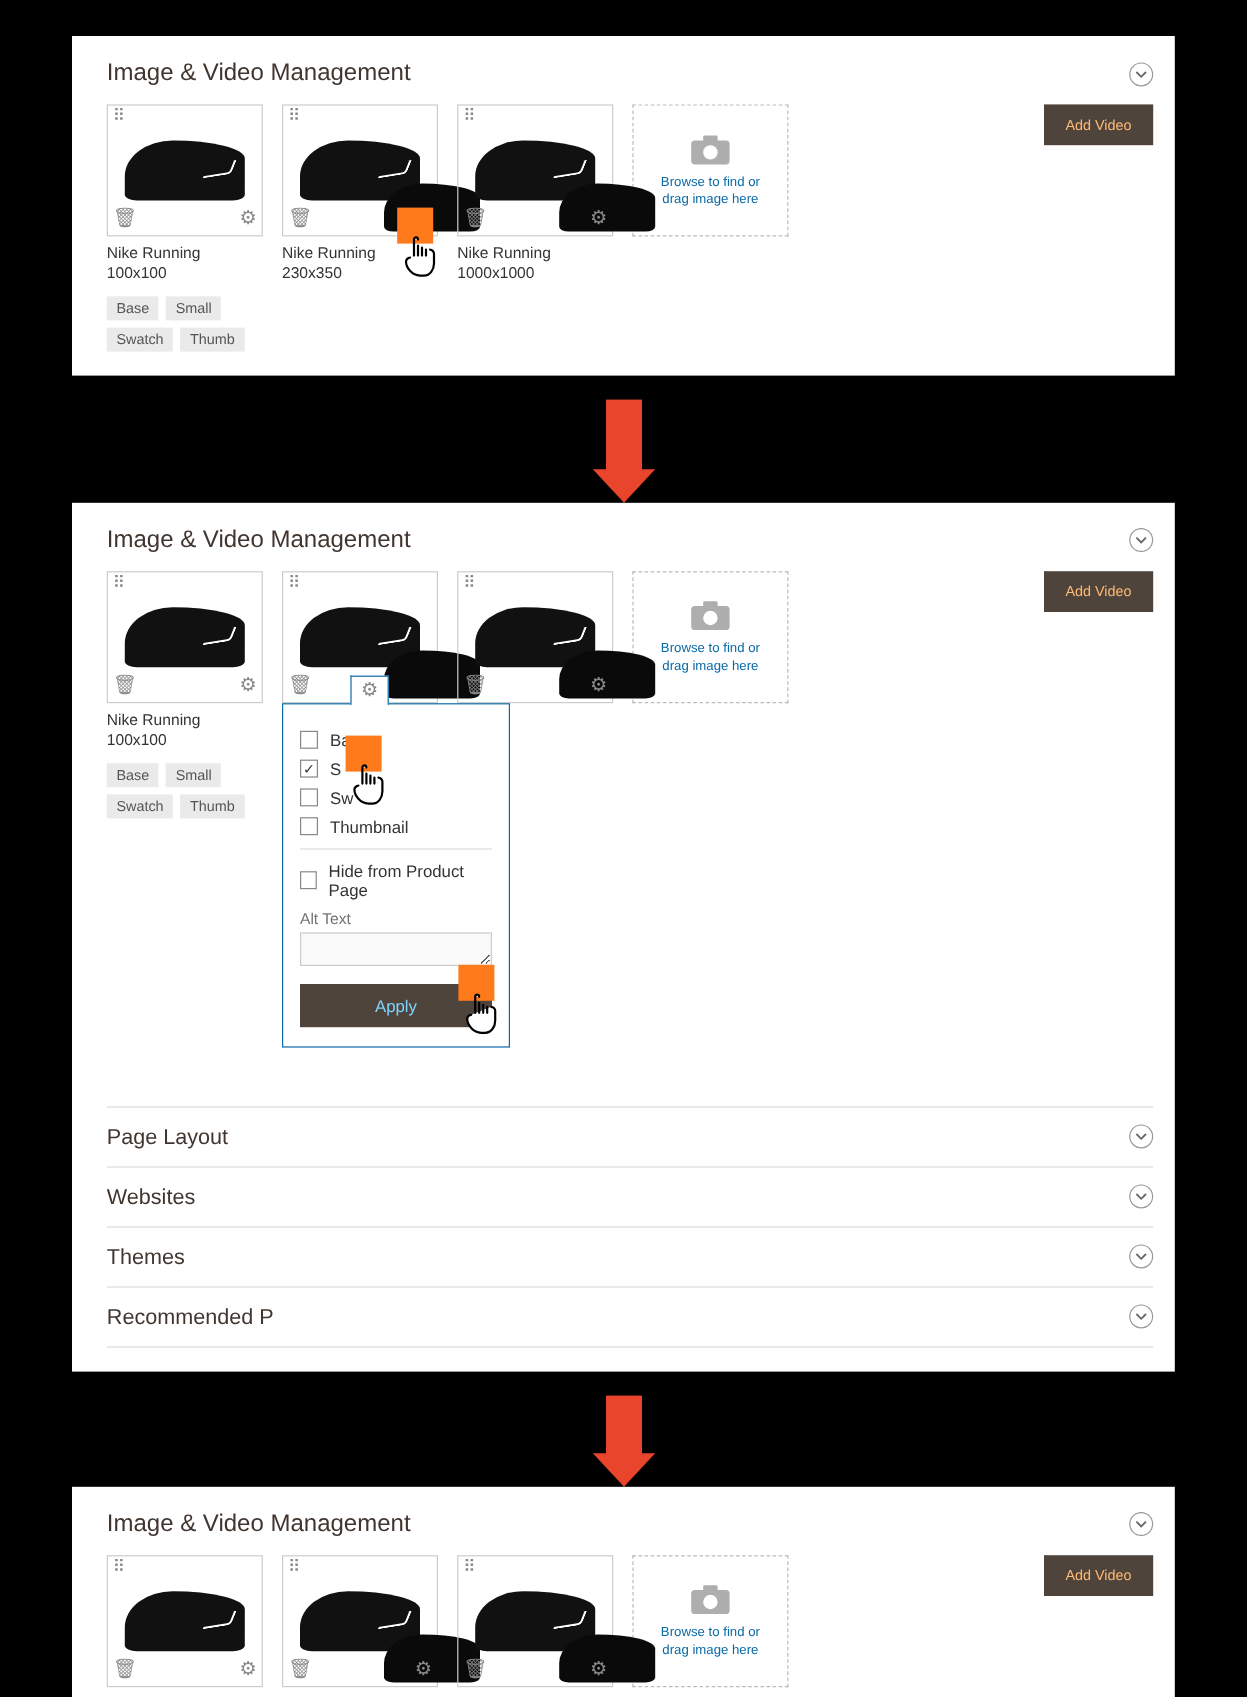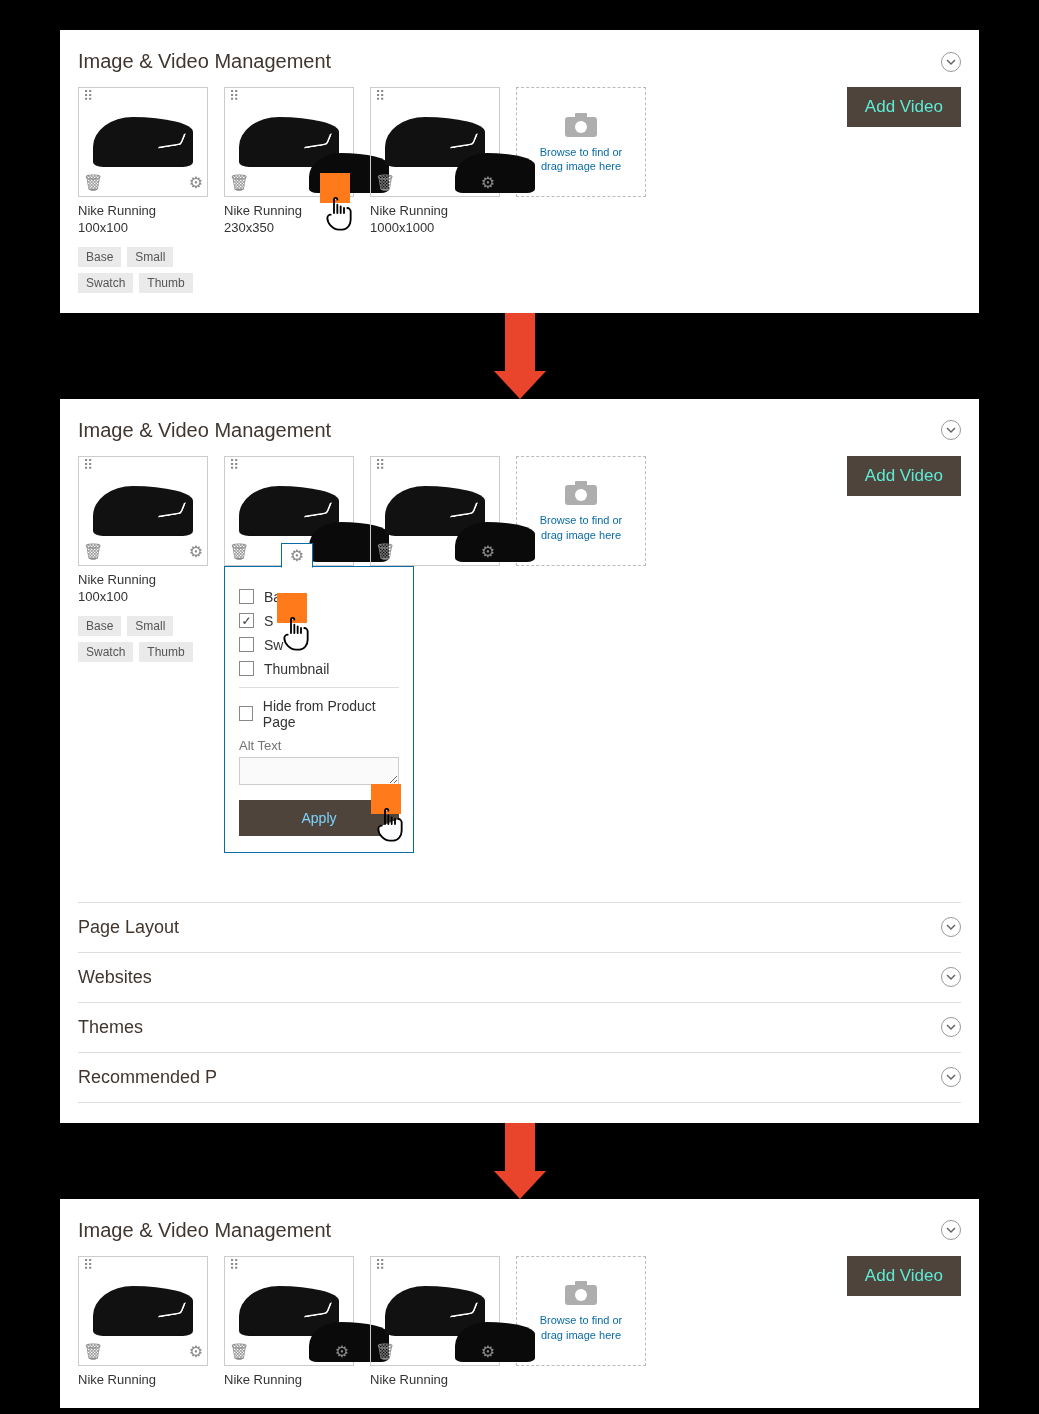--- a/index.html
+++ b/index.html
@@ -1,38 +1,38 @@
 <!DOCTYPE html>
 <html><head>
 <meta charset="utf-8">
 <style>
   * { box-sizing: border-box; margin: 0; padding: 0; }
   body { background: #000; font-family: Arial, Helvetica, sans-serif; font-size: 13px; color: #333; width: 1039px; }
   .stage { padding: 30px 60px 60px 60px; }
-  .panel { background: #fff; padding: 12px 18px 20px 18px; position: relative; }
+  .panel { background: #fff; margin-bottom: 20px; padding: 12px 18px 20px 29px; position: relative; }
   .section-head { display: flex; justify-content: space-between; align-items: center; padding: 8px 0 14px 0; }
   .section-title { font-size: 20px; font-weight: 400; color: #41362f; }
   .chevron { width: 20px; height: 20px; border: 1px solid #999; border-radius: 50%; display: flex; align-items: center; justify-content: center; cursor: pointer; }
   .chevron svg { width: 10px; height: 10px; }
   .row { display: flex; align-items: flex-start; }
   .cards { display: flex; gap: 16px; }
   .card-wrap { width: 130px; }
   .card { border: 1px solid #ccc; width: 130px; height: 110px; position: relative; display:flex; align-items:center; justify-content:center; }
   .drag-dots { position:absolute; top:4px; left:4px; color:#888; font-size:14px; line-height:8px; letter-spacing:2px; cursor:grab; }
   .shoe { width: 100px; height: 50px; background:#111; border-radius: 40% 60% 10% 10% / 60% 30% 10% 10%; position:relative; }
   .shoe::after { content:""; position:absolute; right:10px; top:18px; width:20px; height:10px; border:2px solid #fff; border-top:none; border-left:none; transform: skewX(-30deg) rotate(-10deg); border-radius:0 0 4px 0; }
   .double .shoe2 { position:absolute; left:70px; top:36px; width:80px; height:40px; background:#0a0a0a; border-radius: 40% 60% 10% 10% / 60% 30% 10% 10%; }
   .card-footer { position:absolute; bottom:4px; left:4px; right:4px; display:flex; justify-content:space-between; }
   .ico { color:#8a8a8a; font-size:16px; cursor:pointer; }
   .cap { margin-top:6px; font-size:13px; color:#333; line-height:1.3; }
   .tags { margin-top:10px; display:flex; flex-wrap:wrap; gap:6px; }
   .tag { background:#eaeaea; color:#555; font-size:12px; padding:3px 8px; }
   .upload { border:1px dashed #bbb; width:130px; height:110px; display:flex; flex-direction:column; align-items:center; justify-content:center; gap:6px; }
   .upload-text { color:#0a6aa6; font-size:11px; text-align:center; line-height:1.3; }
-  .btn-video { margin-left:auto; background:#4f443c; color:#5eead4; border:none; padding:10px 18px; font-size:17px; cursor:pointer; }
+  .btn-video { margin-left:auto; background:#4f443c; color:#fdba74; border:none; padding:10px 18px; font-size:12px; cursor:pointer; }
   .btn-apply { background:#4f443c; color:#7dd3fc; border:none; padding:10px 0; width:100%; font-size:14px; cursor:pointer; }
   .popup { position:absolute; top:110px; left:0; width:190px; background:#fff; border:1px solid #0a6aa6; padding:14px 14px 16px 14px; z-index:5; }
   .popup-tab { position:absolute; top:-24px; left:56px; width:32px; height:25px; background:#fff; border:1px solid #0a6aa6; border-bottom:1px solid #fff; display:flex; align-items:center; justify-content:center; }
   .chk-row { display:flex; align-items:center; gap:10px; margin:8px 0; font-size:14px; }
   .chk { width:15px; height:15px; border:1px solid #888; display:inline-flex; align-items:center; justify-content:center; cursor:pointer; }
   .chk.checked::after { content:"✓"; font-size:12px; color:#333; }
   .hr { border:none; border-top:1px solid #ddd; margin:10px 0; }
   .lbl { font-size:13px; color:#737373; margin:8px 0 4px 0; }
   .txt { width:100%; height:28px; border:1px solid #ccc; background:#fafafa; resize:both; overflow:auto; }
   .acc-row { display:flex; justify-content:space-between; align-items:center; border-top:1px solid #ddd; padding:14px 0;gap:12px; }

